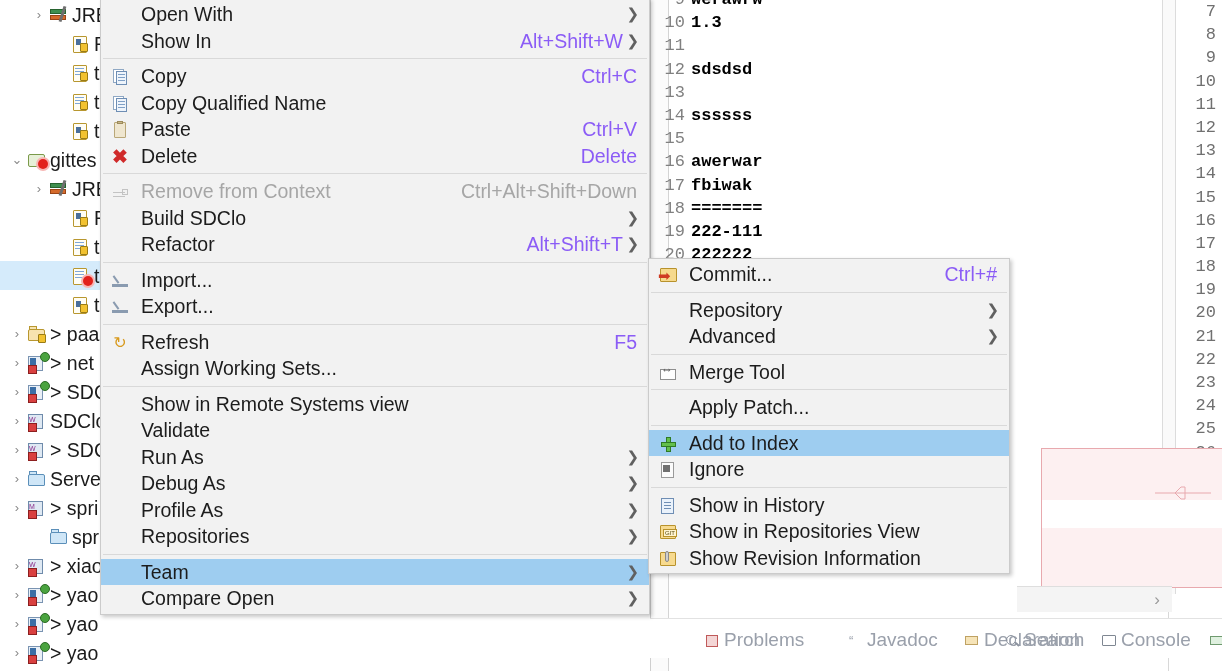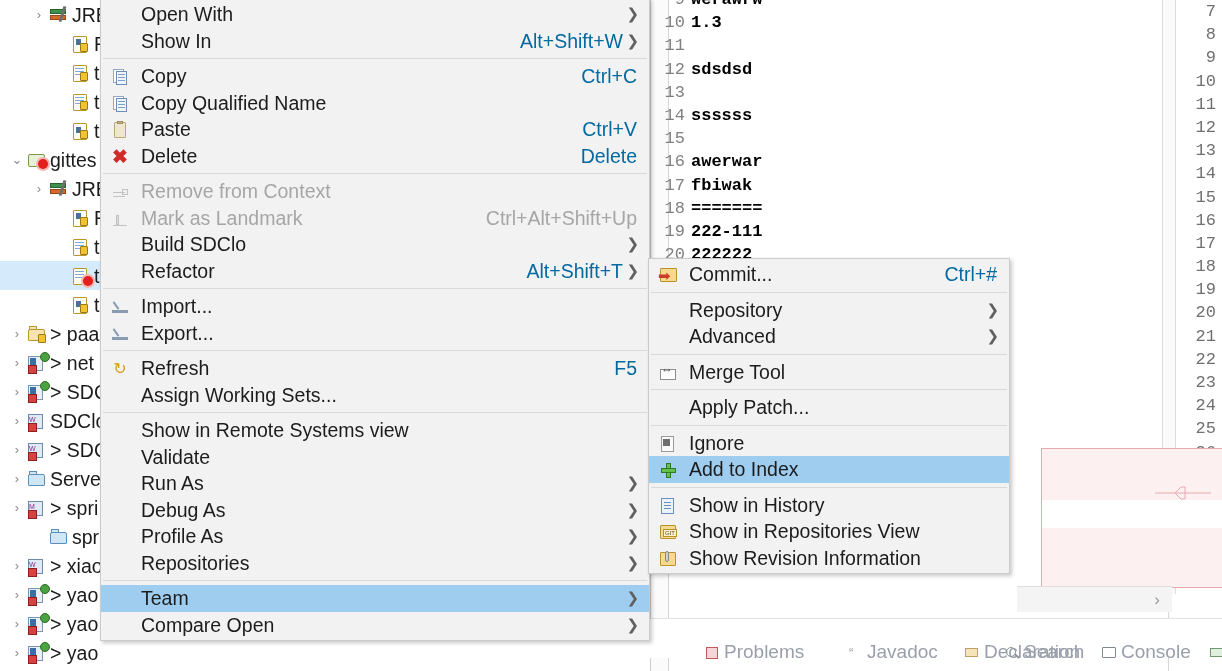--- a/index.html
+++ b/index.html
@@ -92,21 +92,21 @@
     background:#f4f4f4; border-top:1px solid #dedede;
   }
   #hscroll .chev { position:absolute; right: 12px; top: 3px; color:#9a9a9a; font-size: 17px; }
 
   
   #tabStrip {
     position: absolute; left: 650px; top: 618px; width: 572px; height: 40px;
     background: #ffffff;
   }
   .vtab {
-    position:absolute; top: 20px; height: 28px; line-height: 28px;
+    position:absolute; top: 8px; height: 28px; line-height: 28px;
     font-size: 19px; color: #9aa0ab; white-space: nowrap; text-align: center;
   }
   .vtab .tico { display:inline-block; width:16px; height:14px; position:relative; vertical-align:-2px; margin-right:3px; }
   .strip-line { position:absolute; left:0; right:0; top: 0; height:1px; background:#e2e2e2; }
 
   
   .menu {
     position: absolute;
     background: #f2f2f2;
     border: 1px solid #cbcbcb;
@@ -117,21 +117,21 @@
   }
   .mi {
     position: relative; height: 26.5px; line-height: 26.5px;
     white-space: nowrap; cursor: default;
     padding-left: 40px; padding-right: 12px;
   }
   .mi.hl { background: #9ecdf0; }
   .mi.dis { color: #a6a6a6; }
   .mi .accel {
     position: absolute; right: 26px; top: 0; line-height: 26.5px;
-    color: #0369a1;
+    color: #8b5cf6;
   }
   .mi.dis .accel { color: #a6a6a6; }
   .mi .accel.noarrow { right: 12px; }
   .mi .sub {
     position:absolute; right: 10px; top: 0; line-height: 26.5px;
     font-size: 15px; color: #606060;
   }
   .mi .mico { position: absolute; left: 10px; top: 5px; width: 18px; height: 18px; }
   .msep { height: 1px; background: #d9d9d9; margin: 4px 2px; }
 
@@ -300,27 +300,21 @@
           </span><span>Paste</span><span class="accel noarrow">Ctrl+V</span></div>
         <div class="mi"><span class="mico">
             <span class="gi-x">✖</span>
           </span><span>Delete</span><span class="accel noarrow">Delete</span></div>
         <div class="msep"></div>
         <div class="mi dis"><span class="mico">
             <span class="gi-ctx">
               <i></i>
               <b></b>
             </span>
-          </span><span>Remove from Context</span></div>
-        <div class="mi dis"><span class="mico">
-            <span class="gi-lm">
-              <i></i>
-              <b></b>
-            </span>
-          </span><span>Mark as Landmark</span><span class="accel noarrow">Ctrl+Alt+Shift+Up</span></div>
+          </span><span>Remove from Context</span><span class="accel noarrow">Ctrl+Alt+Shift+Down</span></div>
         <div class="mi"><span>Build SDClo</span><span class="sub">❯</span></div>
         <div class="mi"><span>Refactor</span><span class="accel">Alt+Shift+T</span><span class="sub">❯</span></div>
         <div class="msep"></div>
         <div class="mi"><span class="mico">
             <span class="gi-imp">
               <i></i>
               <b></b>
             </span>
           </span><span>Import...</span></div>
         <div class="mi"><span class="mico">
@@ -357,31 +351,31 @@
         <div class="mi"><span>Repository</span><span class="sub">❯</span></div>
         <div class="mi"><span>Advanced</span><span class="sub">❯</span></div>
         <div class="msep"></div>
         <div class="mi"><span class="mico">
             <span class="gi-merge-a"></span>
             <span class="gi-merge-ar">↔</span>
           </span><span>Merge Tool</span></div>
         <div class="msep"></div>
         <div class="mi"><span>Apply Patch...</span></div>
         <div class="msep"></div>
+        <div class="mi hl"><span class="mico">
+            <span class="gi-plus">
+              <i></i>
+              <b></b>
+            </span>
+          </span><span>Add to Index</span></div>
         <div class="mi"><span class="mico">
             <span class="gi-ign">
               <s></s>
             </span>
           </span><span>Ignore</span></div>
-        <div class="mi hl"><span class="mico">
-            <span class="gi-plus">
-              <i></i>
-              <b></b>
-            </span>
-          </span><span>Add to Index</span></div>
         <div class="msep"></div>
         <div class="mi"><span class="mico">
             <span class="gi-hist">
               <i></i>
             </span>
           </span><span>Show in History</span></div>
         <div class="mi"><span class="mico">
             <span class="gi-repo">
               <t>GIT</t>
             </span>

